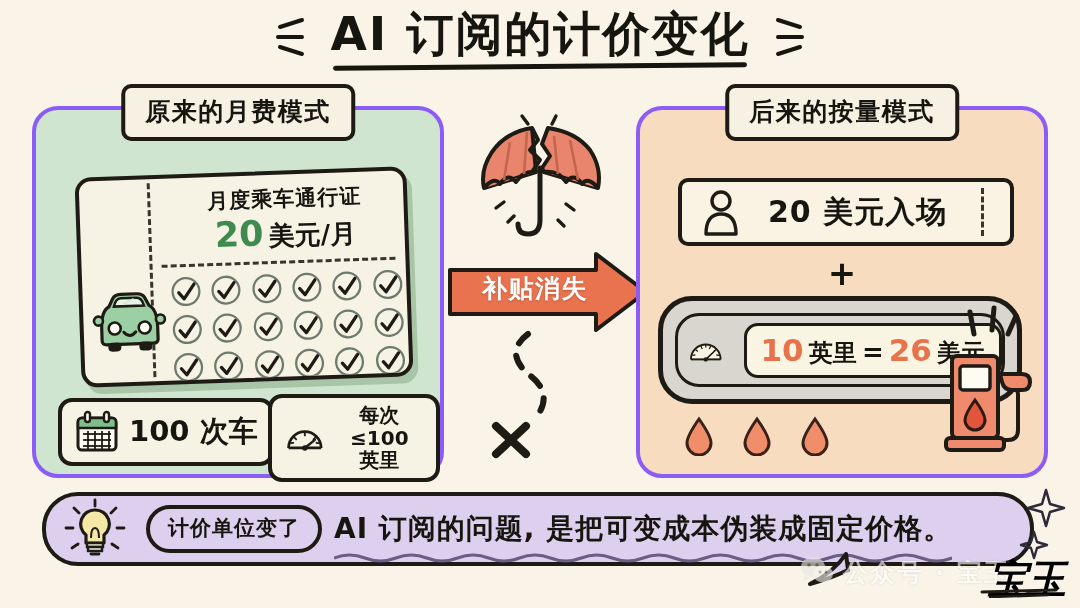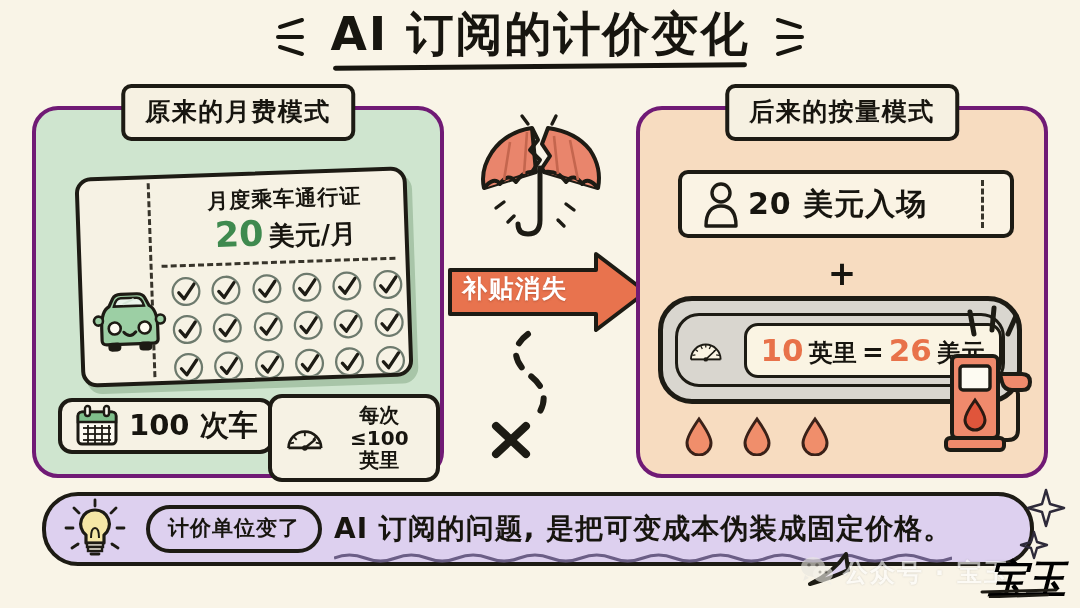--- a/index.html
+++ b/index.html
@@ -29,21 +29,21 @@
   #title-underline {
     position: absolute; left: 2%; bottom: -2px; width: 96%; height: 5px;
     background: #17150f; border-radius: 4px;
     transform: rotate(-0.5deg);
   }
   .spark { width: 34px; height: 46px; }
 
   
   .panel {
     position: absolute;
-    border: 4px solid #701a75;
+    border: 4px solid #8b5cf6;
     border-radius: 26px;
   }
   #panel-left {
     left: 32px; top: 106px; width: 412px; height: 372px;
     background: #cfe5cf;
   }
   #panel-right {
     left: 636px; top: 106px; width: 412px; height: 372px;
     background: #f7dcc0;
     text-align: center;
@@ -100,49 +100,49 @@
   
   .badge {
     position: absolute;
     background: #f6f2e4;
     border: 4px solid #1d1b14;
     border-radius: 14px;
     display: flex; align-items: center; gap: 9px;
     padding: 6px 12px;
     font-family: "DejaVu Sans", "Liberation Sans", sans-serif;
   }
-  #badge-trips { left: 22px; top: 288px; height: 56px; }
+  #badge-trips { left: 22px; top: 288px; height: 68px; }
   #badge-trips .badge-text {
     font-size: 29px; font-weight: bold; color: #17150f; white-space: nowrap;
   }
   #badge-miles { left: 232px; top: 284px; height: 88px; }
   #badge-miles .badge-text {
     font-size: 20px; font-weight: bold; color: #17150f; line-height: 1.12;
     text-align: center;
   }
 
   
   #umbrella { position: absolute; left: 470px; top: 110px; width: 140px; height: 150px; }
   #arrow-band { position: absolute; left: 448px; top: 252px; width: 200px; height: 80px; }
   #arrow-label {
     position: absolute; left: 462px; top: 272px; width: 146px;
-    text-align: left;
+    text-align: center;
     font-size: 25px; font-weight: bold; color: #ffffff; letter-spacing: 1.5px;
     text-shadow: 0 1px 2px rgba(120,50,30,.35);
     font-family: "DejaVu Sans", "Liberation Sans", sans-serif;
   }
   #dashed-path { position: absolute; left: 476px; top: 326px; width: 130px; height: 150px; }
 
   
   #ticket-entry {
-    position: absolute; left: 38px; top: 60px; width: 336px; height: 68px;
+    position: absolute; left: 38px; top: 68px; width: 336px; height: 68px;
     background: #faf3e4;
     border: 4px solid #1d1b14;
     border-radius: 10px;
-    display: flex; align-items: center; gap: 6px; padding-left: 18px;
+    display: flex; align-items: center; gap: 26px; padding-left: 18px;
   }
   #ticket-entry-perf {
     position: absolute; right: 26px; top: 6px; bottom: 6px; width: 0;
     border-left: 3px dashed #37342a;
   }
   #entry-text {
     font-size: 30px; font-weight: bold; color: #17150f; letter-spacing: 1px;
     white-space: nowrap;
     font-family: "DejaVu Sans", "Liberation Sans", sans-serif;
   }

